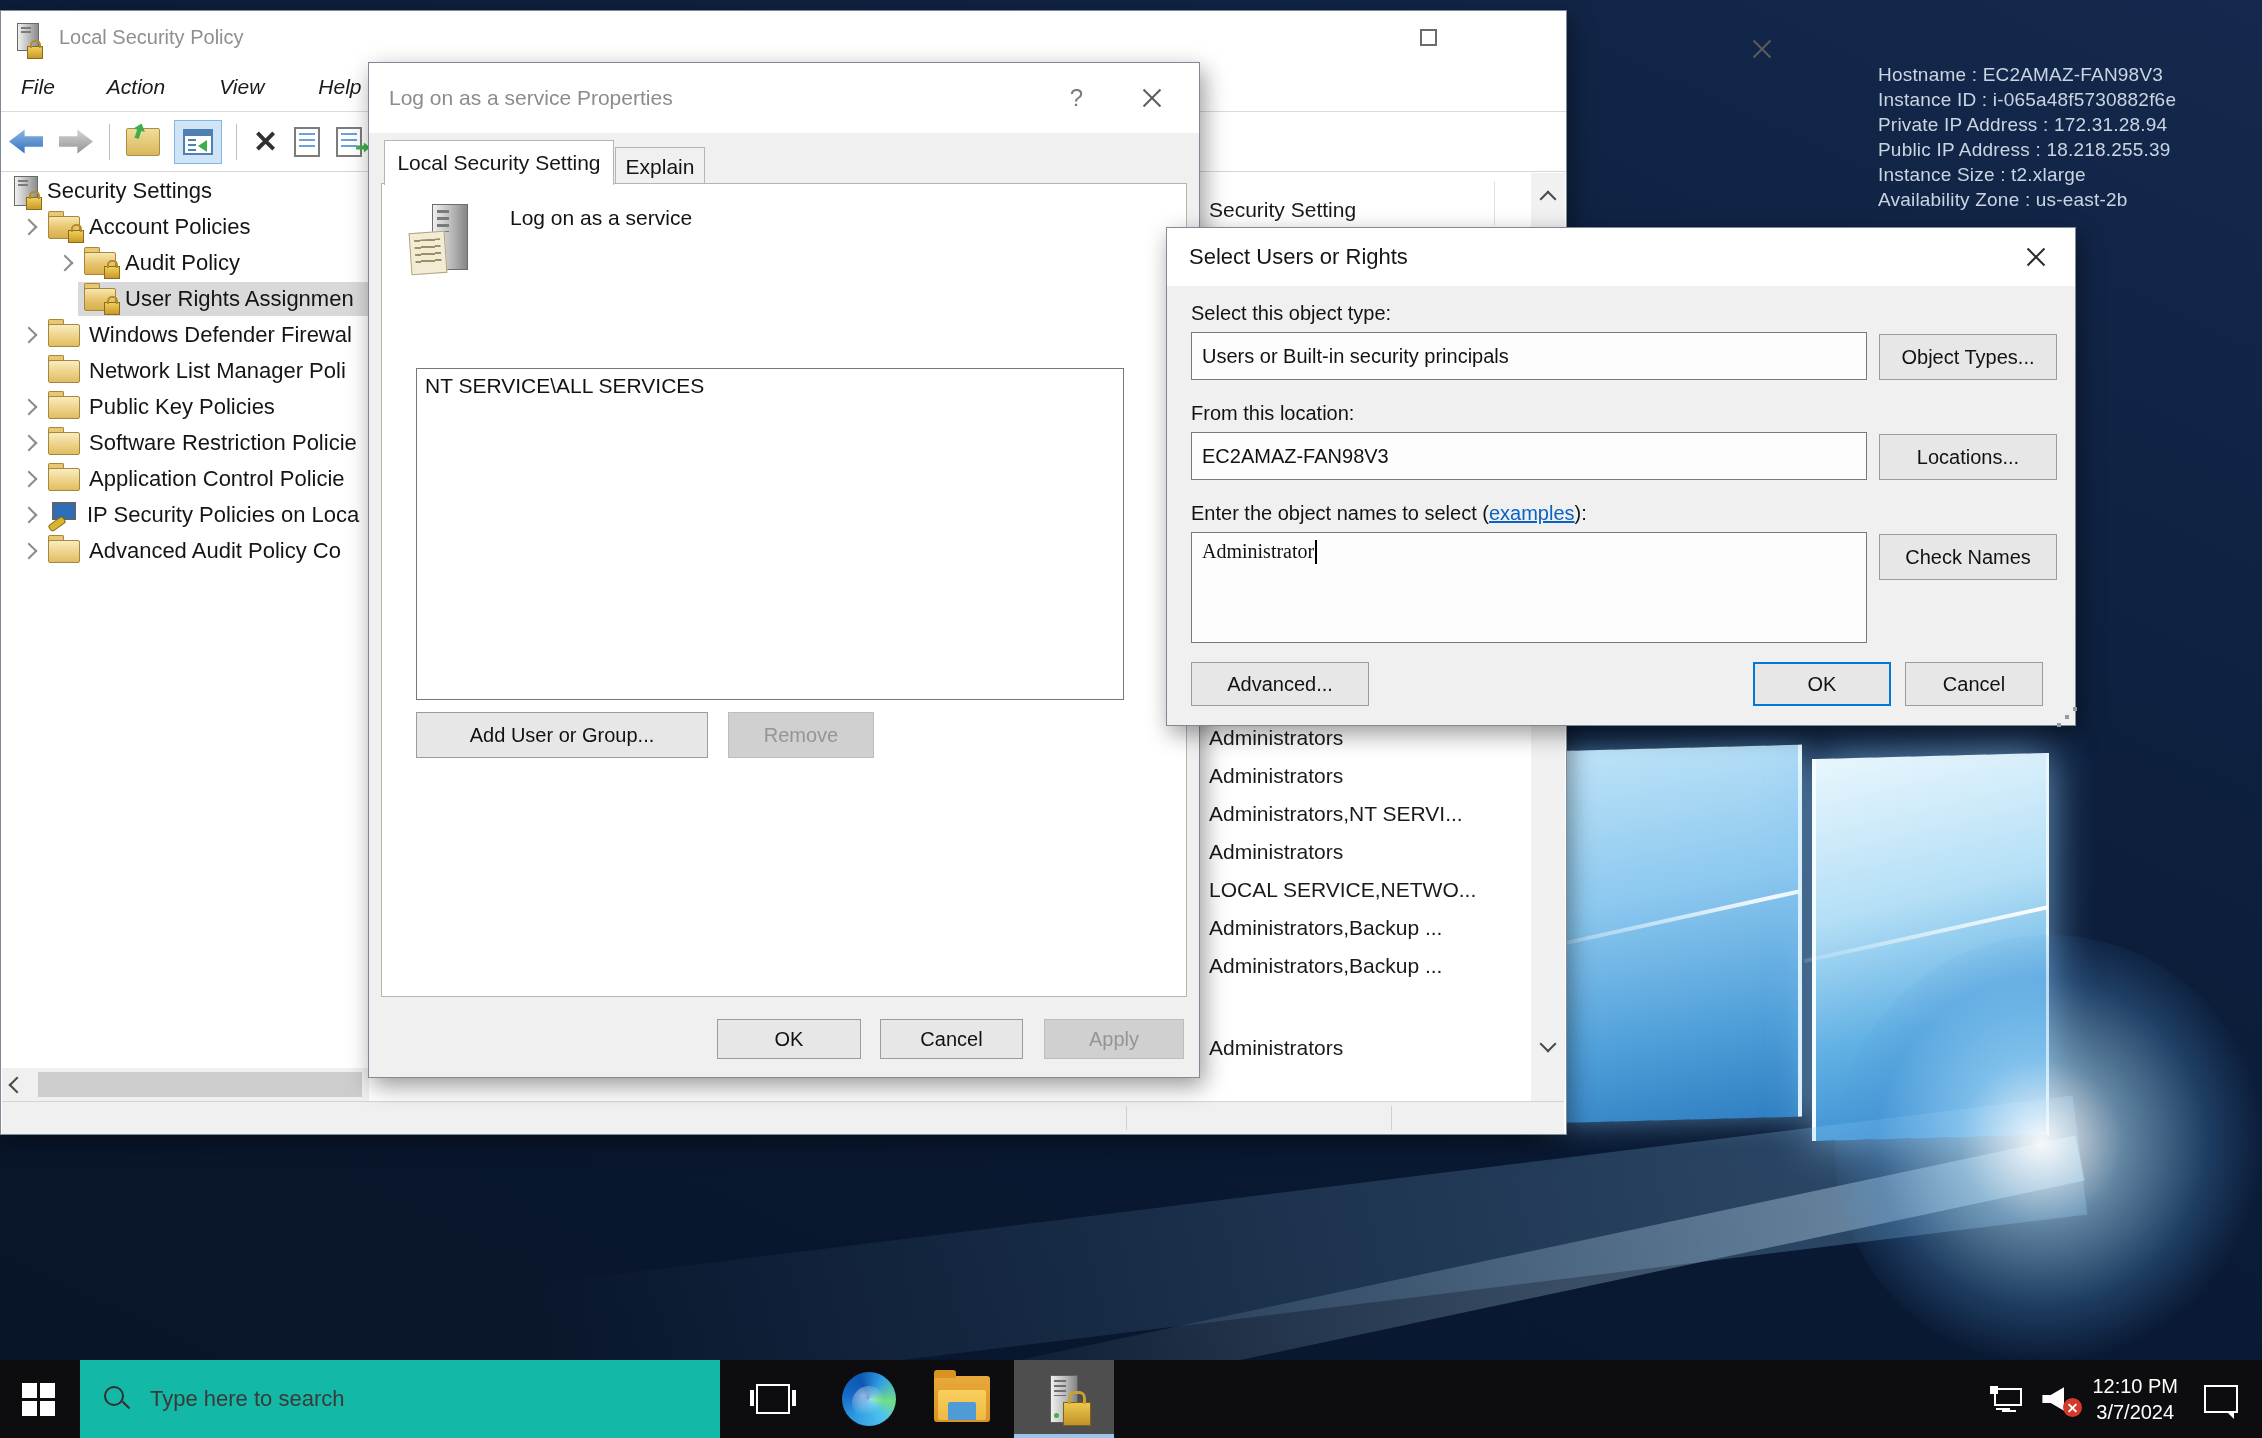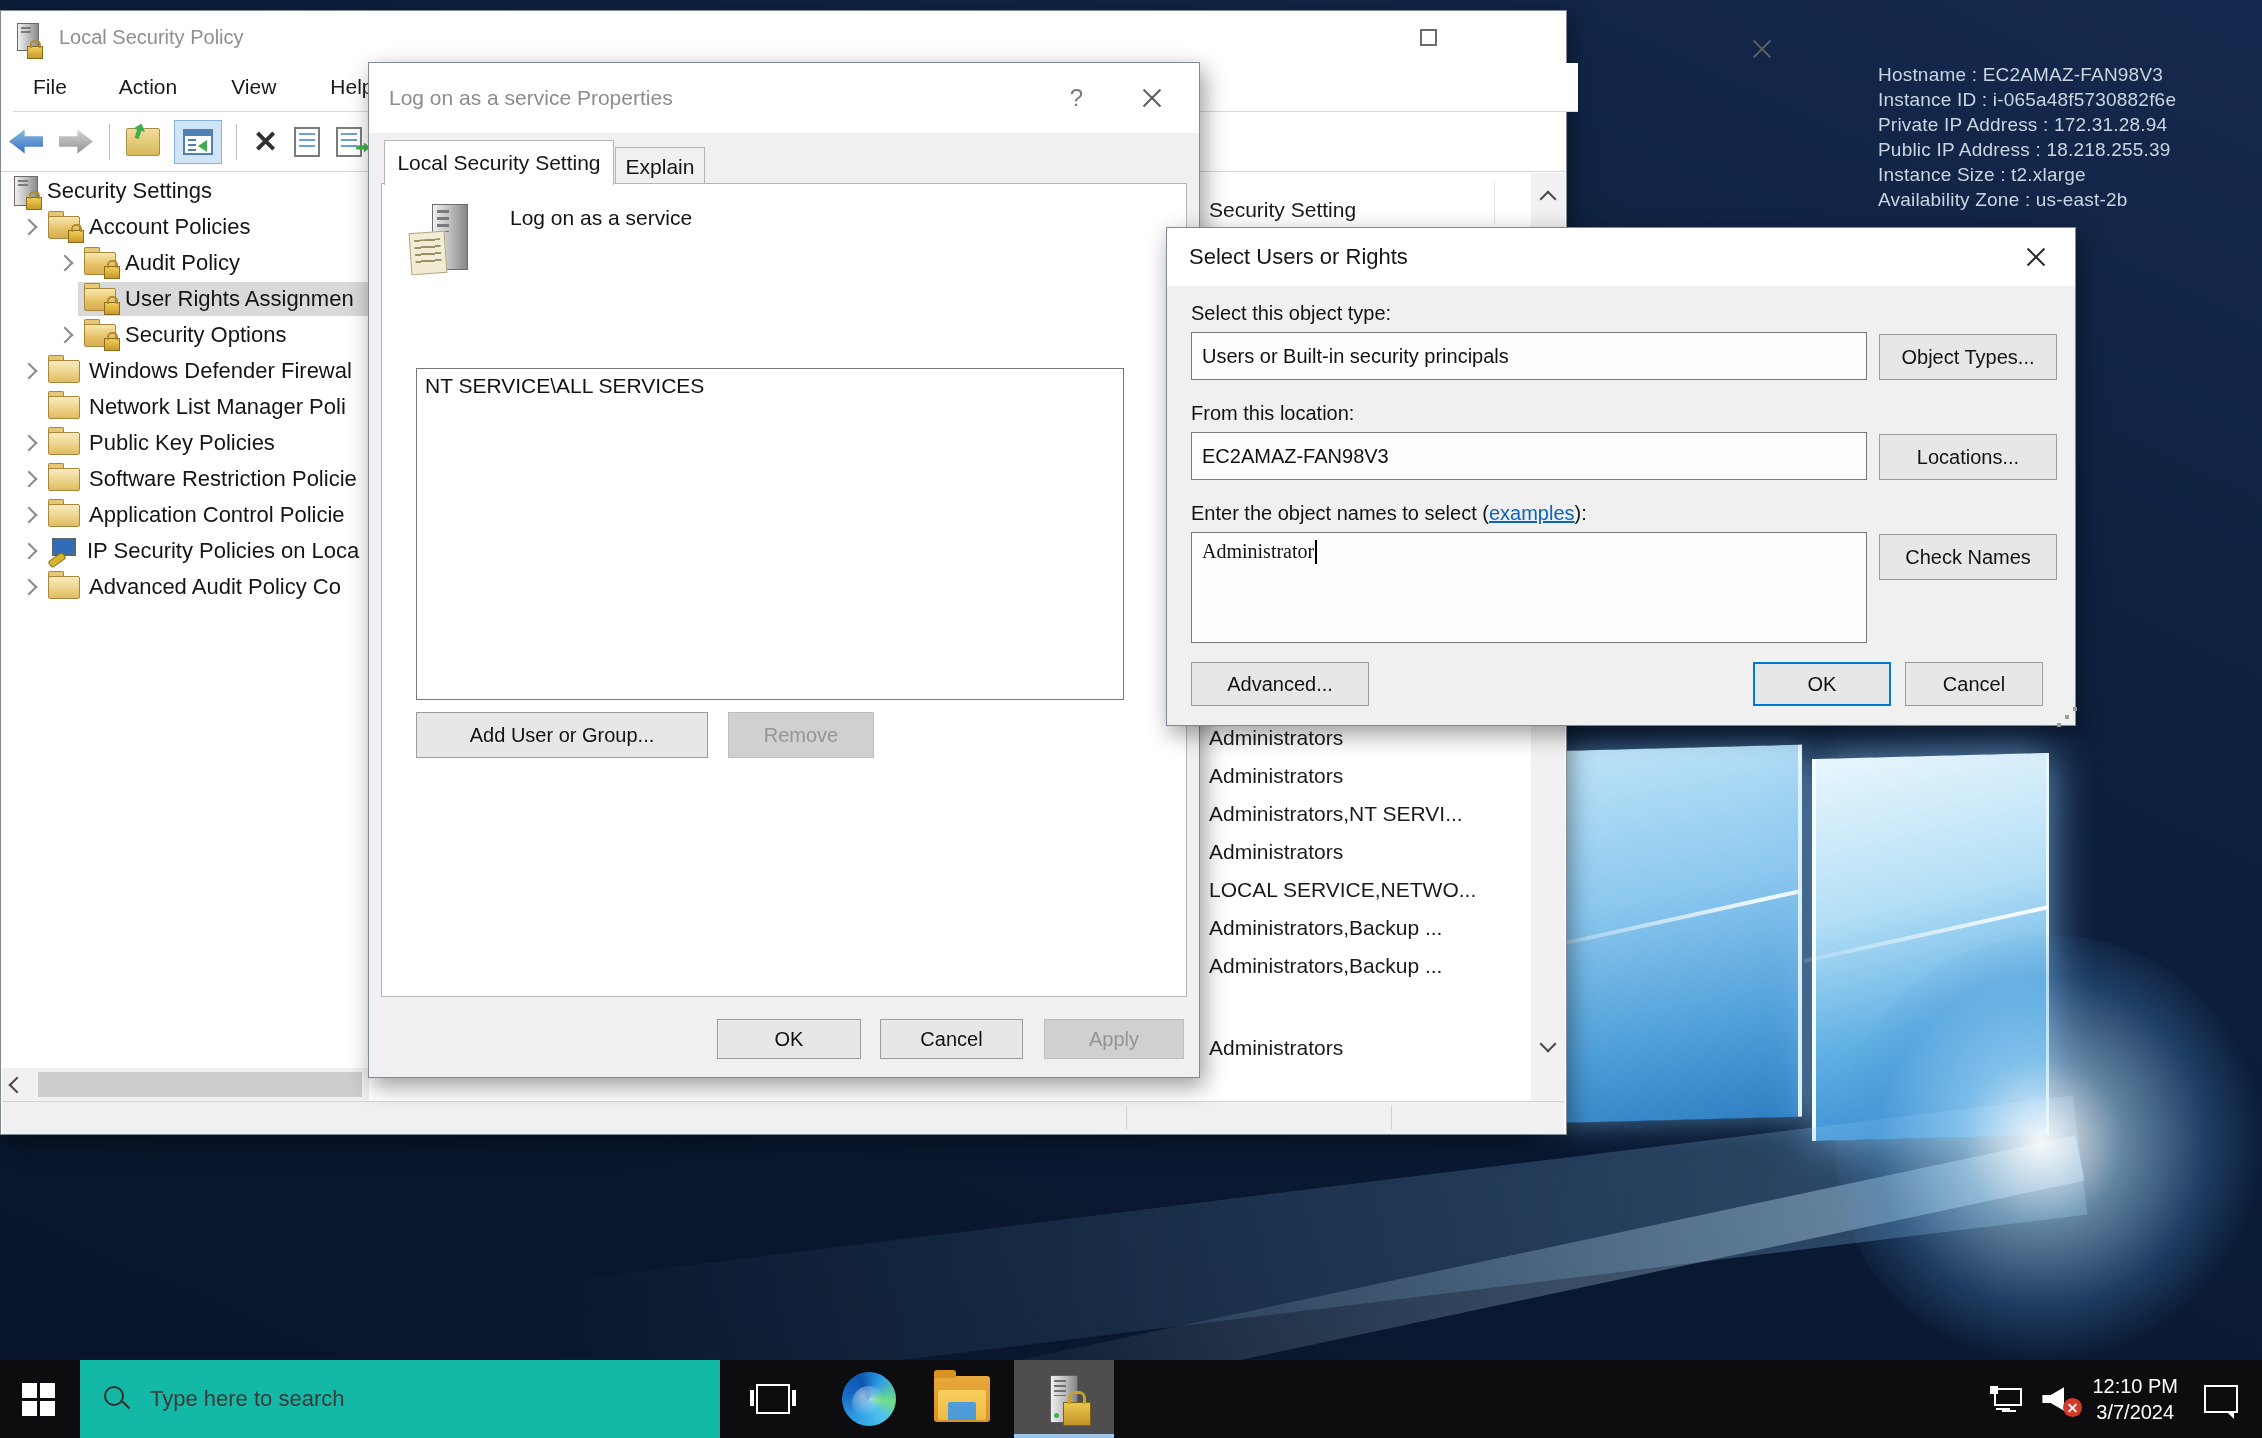--- a/index.html
+++ b/index.html
@@ -56,21 +56,21 @@
   .x-glyph::before{transform:rotate(45deg);}
   .x-glyph::after{transform:rotate(-45deg);}
   .x-dark::before,.x-dark::after{background:#2b2b2b;}
   .min-glyph{width:20px;height:2px;background:#5c5c5c;}
   .max-glyph{width:17px;height:17px;border:2px solid #6b6b6b;box-sizing:border-box;}
 
   
   #mmc{left:0;top:10px;width:1565px;height:1123px;background:#fff;}
   #mmc .titlebar{height:52px;}
   .mmc-title{color:#8f8f8f;font-size:20px;margin-left:10px;}
-  .menu-bar{position:absolute;left:12px;top:52px;width:100%;height:48px;background:#fff;border-bottom:1px solid #dadada;display:flex;align-items:center;}
+  .menu-bar{position:absolute;left:0;top:52px;width:100%;height:48px;background:#fff;border-bottom:1px solid #dadada;display:flex;align-items:center;font-style:italic;}
   .menu-item{font-size:21px;color:#1a1a1a;padding:0 14px;}
   .toolbar{position:absolute;left:0;top:101px;width:100%;height:59px;background:#fff;border-bottom:1px solid #d6d6d6;display:flex;align-items:center;}
   .tb-sep{width:1px;height:36px;background:#bdbdbd;margin:0 8px;}
   .arrow-shape{width:34px;height:26px;clip-path:polygon(0 50%,46% 4%,46% 30%,100% 30%,100% 70%,46% 70%,46% 96%);}
   .arrow-back{background:linear-gradient(#8db9e6,#2f6db8);}
   .arrow-fwd{background:linear-gradient(#d6d6d6,#8f8f8f);transform:scaleX(-1);}
   .tb-ico{margin:0 8px;}
   .tb-hl{width:48px;height:44px;background:#cfe5f7;border:1px solid #86b5e0;display:flex;align-items:center;justify-content:center;margin:0 6px;box-sizing:border-box;}
   .ico-console{width:30px;height:26px;background:#fff;border:2px solid #4e7fb5;box-sizing:border-box;position:relative;}
   .ico-console::before{content:"";position:absolute;left:0;top:0;right:0;height:5px;background:#4e7fb5;}
@@ -280,29 +280,20 @@
           </span>
         <span class="label">Audit Policy</span>
       </div>
       <div class="trow ind2 selected">
         <span class="tchev"></span>
         <span class="i-folder">
             <span class="lock-badge"></span>
           </span>
         <span class="label">User Rights Assignmen</span>
       </div>
-      <div class="trow ind2">
-        <span class="tchev">
-            <span class="chev r"></span>
-          </span>
-        <span class="i-folder">
-            <span class="lock-badge"></span>
-          </span>
-        <span class="label">Security Options</span>
-      </div>
       <div class="trow ind1">
         <span class="tchev">
             <span class="chev r"></span>
           </span>
         <span class="i-folder plain"></span>
         <span class="label">Windows Defender Firewal</span>
       </div>
       <div class="trow ind1">
         <span class="tchev"></span>
         <span class="i-folder plain"></span>

